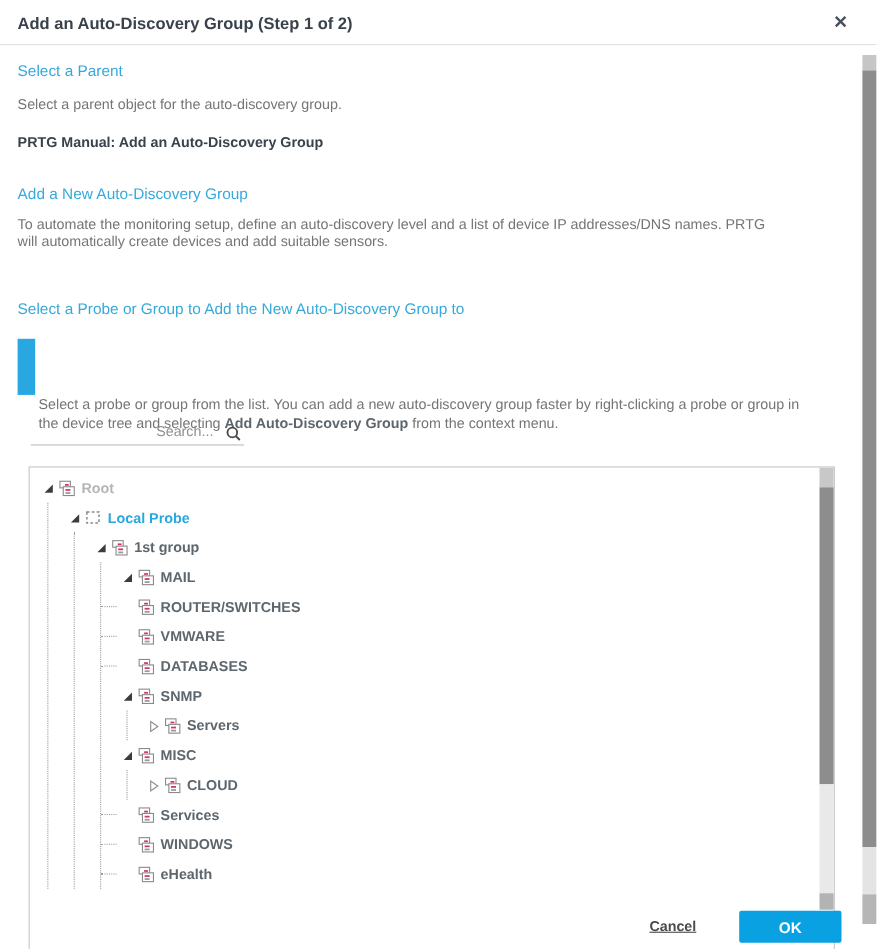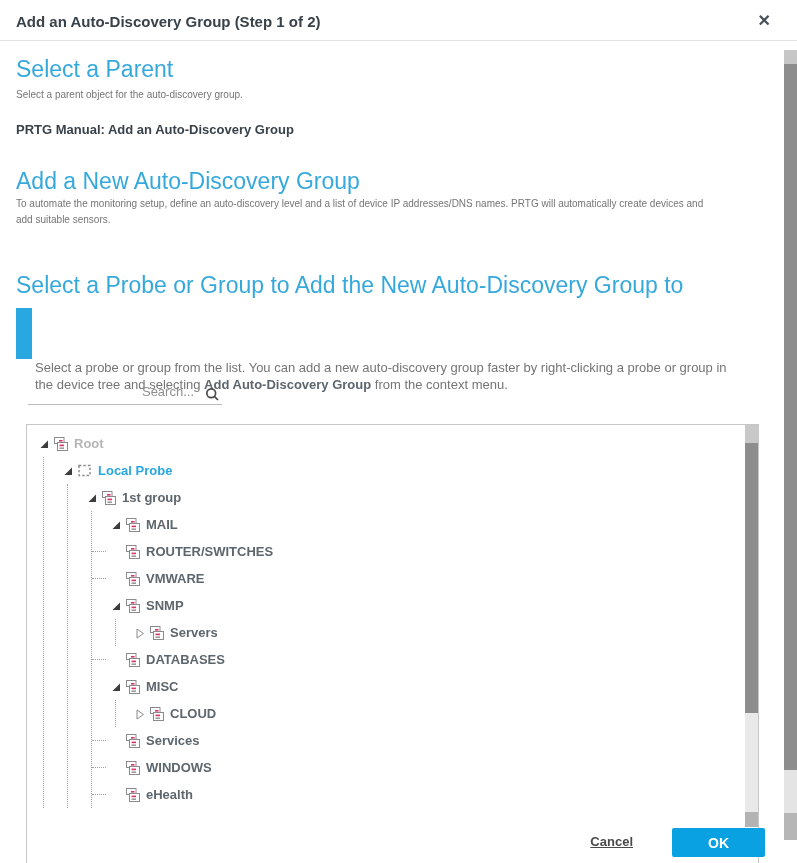--- a/index.html
+++ b/index.html
@@ -11,23 +11,23 @@
   }
   .dialog { position:relative; width:797px; height:863px; background:#fff; overflow:hidden; }
 
   
   .dlg-title { position:absolute; left:16px; top:13px; font-size:15px; font-weight:bold; color:#39424a; }
   .dlg-close { position:absolute; right:24px; top:11px; font-size:16px; font-weight:bold; color:#47505a;
                background:none; border:none; cursor:pointer; padding:2px; line-height:1; }
   .hr { position:absolute; left:0; top:40px; width:100%; border-top:1px solid #e2e2e2; }
 
   
-  .h-blue { position:absolute; left:16px; margin:0; font-size:23px; font-weight:400; color:var(--heading-blue); }
+  .h-blue { position:absolute; left:16px; margin:0; font-size:14px; font-weight:400; color:var(--heading-blue); }
   .h1 { top:56px; } .h2 { top:168px; } .h3 { top:272px;text-align:right; }
-  .body { position:absolute; left:16px; margin:0; font-size:10px; color:#757575; line-height:15.5px; }
+  .body { position:absolute; left:16px; margin:0; font-size:13px; color:#757575; line-height:15.5px; }
   .p1 { top:87px; }
   .p2 { top:196px; width:700px; }
   .manual-link { position:absolute; left:16px; top:122px; font-size:13px; font-weight:bold;
                  color:#39424a; text-decoration:none; cursor:pointer; }
 
   
   .infobox { position:absolute; left:16px; top:308px; display:flex;flex-direction:column; }
   .infobar { width:16px; height:51px; background:var(--accent); flex:none; }
   .infotext { margin:1px 0 0 19px; font-size:13px; color:#757575; line-height:16.5px; width:700px; }
   .infotext b { color:#5d666d; }
@@ -195,20 +195,33 @@
                               <rect x="1.5" y="1.5" width="9.5" height="6" fill="#ffffff" stroke="#8a8a8a"></rect>
                               <rect x="6" y="4" width="3.5" height="1.6" fill="#d6336c"></rect>
                               <rect x="4.5" y="6.5" width="10" height="8" fill="#ffffff" stroke="#8a8a8a"></rect>
                               <rect x="6.5" y="8.6" width="4.5" height="1.6" fill="#d6336c"></rect>
                               <rect x="6.5" y="11.4" width="4.5" height="1.6" fill="#9a9a9a"></rect>
                             </svg></span>
                           <span class="nlabel">VMWARE</span>
                         </div>
                       </li>
                       <li>
+                        <div class="row leaf normal">
+                          <span class="expander"></span>
+                          <span class="nicon"><svg width="16" height="16" viewBox="0 0 16 16">
+                              <rect x="1.5" y="1.5" width="9.5" height="6" fill="#ffffff" stroke="#8a8a8a"></rect>
+                              <rect x="6" y="4" width="3.5" height="1.6" fill="#d6336c"></rect>
+                              <rect x="4.5" y="6.5" width="10" height="8" fill="#ffffff" stroke="#8a8a8a"></rect>
+                              <rect x="6.5" y="8.6" width="4.5" height="1.6" fill="#d6336c"></rect>
+                              <rect x="6.5" y="11.4" width="4.5" height="1.6" fill="#9a9a9a"></rect>
+                            </svg></span>
+                          <span class="nlabel">DATABASES</span>
+                        </div>
+                      </li>
+                      <li>
                         <div class="row normal">
                           <span class="expander">
                             <svg width="12" height="12" viewBox="0 0 12 12">
                               <polygon points="10,2.5 10,10 2.5,10" fill="#3c3c3c"></polygon>
                             </svg>
                           </span>
                           <span class="nicon"><svg width="16" height="16" viewBox="0 0 16 16">
                               <rect x="1.5" y="1.5" width="9.5" height="6" fill="#ffffff" stroke="#8a8a8a"></rect>
                               <rect x="6" y="4" width="3.5" height="1.6" fill="#d6336c"></rect>
                               <rect x="4.5" y="6.5" width="10" height="8" fill="#ffffff" stroke="#8a8a8a"></rect>
@@ -231,33 +244,20 @@
                                   <rect x="4.5" y="6.5" width="10" height="8" fill="#ffffff" stroke="#8a8a8a"></rect>
                                   <rect x="6.5" y="8.6" width="4.5" height="1.6" fill="#d6336c"></rect>
                                   <rect x="6.5" y="11.4" width="4.5" height="1.6" fill="#9a9a9a"></rect>
                                 </svg></span>
                               <span class="nlabel">Servers</span>
                             </div>
                           </li>
                         </ul>
                       </li>
                       <li>
-                        <div class="row leaf normal">
-                          <span class="expander"></span>
-                          <span class="nicon"><svg width="16" height="16" viewBox="0 0 16 16">
-                              <rect x="1.5" y="1.5" width="9.5" height="6" fill="#ffffff" stroke="#8a8a8a"></rect>
-                              <rect x="6" y="4" width="3.5" height="1.6" fill="#d6336c"></rect>
-                              <rect x="4.5" y="6.5" width="10" height="8" fill="#ffffff" stroke="#8a8a8a"></rect>
-                              <rect x="6.5" y="8.6" width="4.5" height="1.6" fill="#d6336c"></rect>
-                              <rect x="6.5" y="11.4" width="4.5" height="1.6" fill="#9a9a9a"></rect>
-                            </svg></span>
-                          <span class="nlabel">DATABASES</span>
-                        </div>
-                      </li>
-                      <li>
                         <div class="row normal">
                           <span class="expander">
                             <svg width="12" height="12" viewBox="0 0 12 12">
                               <polygon points="10,2.5 10,10 2.5,10" fill="#3c3c3c"></polygon>
                             </svg>
                           </span>
                           <span class="nicon"><svg width="16" height="16" viewBox="0 0 16 16">
                               <rect x="1.5" y="1.5" width="9.5" height="6" fill="#ffffff" stroke="#8a8a8a"></rect>
                               <rect x="6" y="4" width="3.5" height="1.6" fill="#d6336c"></rect>
                               <rect x="4.5" y="6.5" width="10" height="8" fill="#ffffff" stroke="#8a8a8a"></rect>

